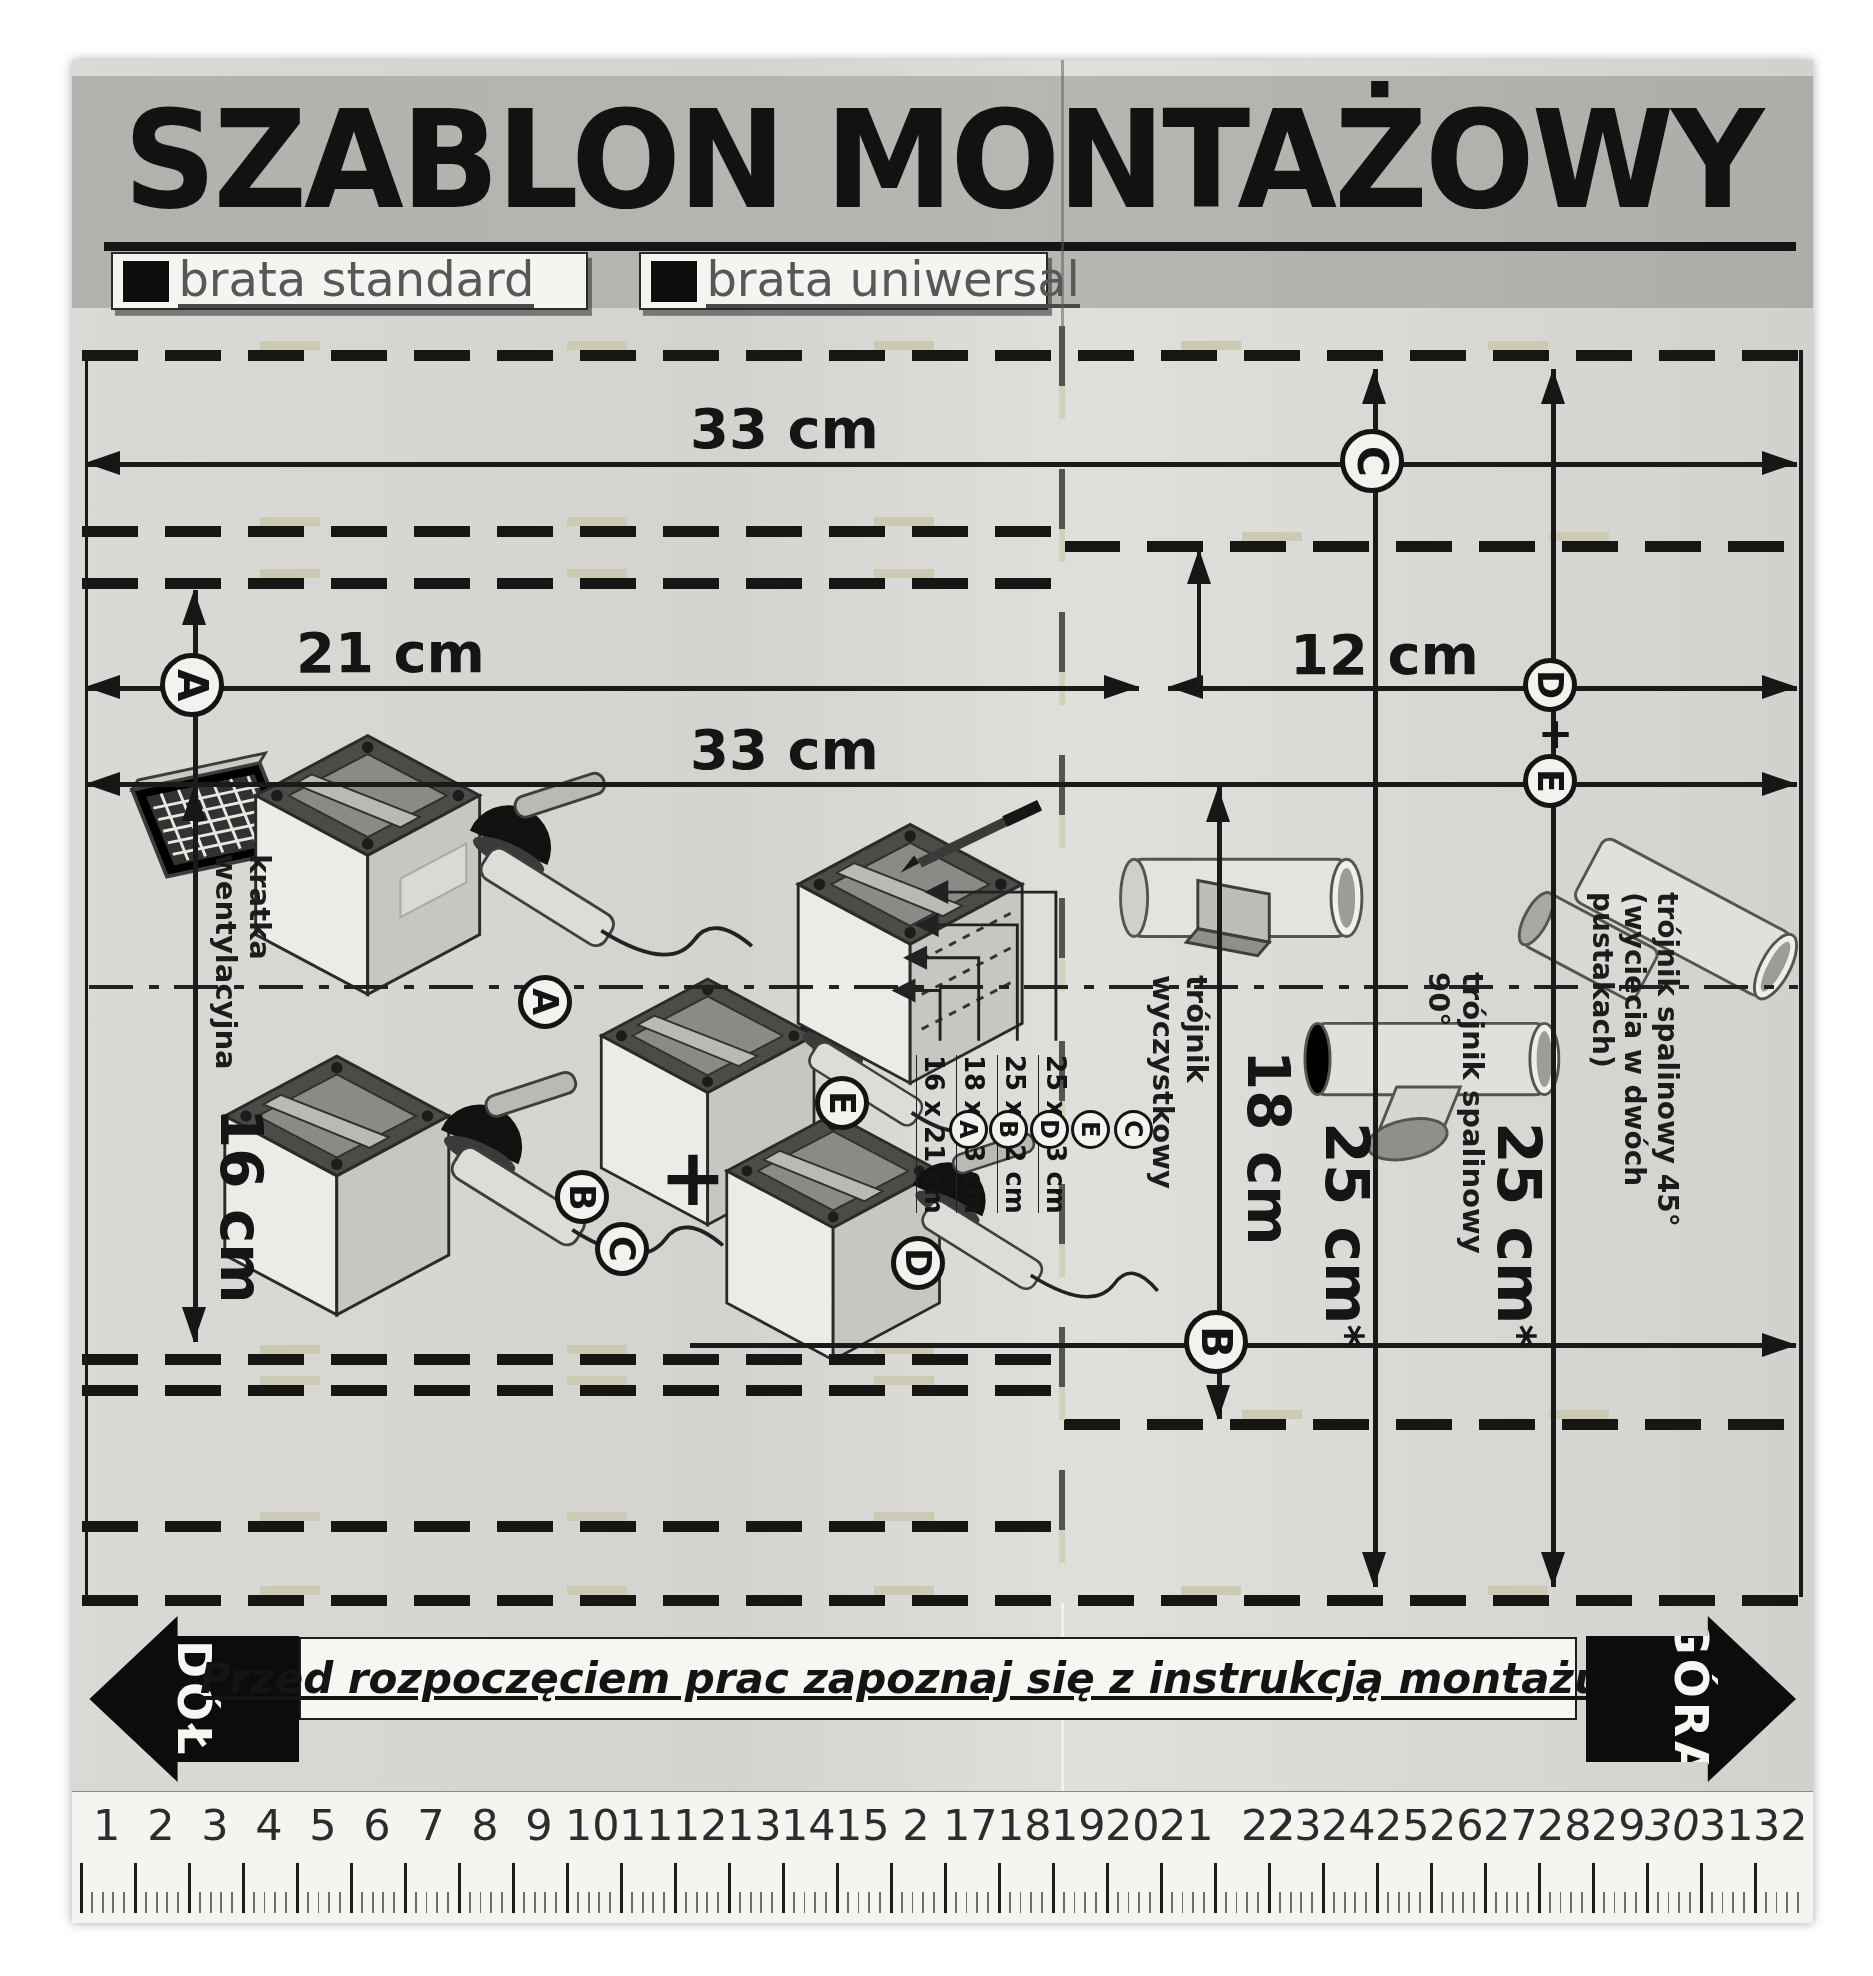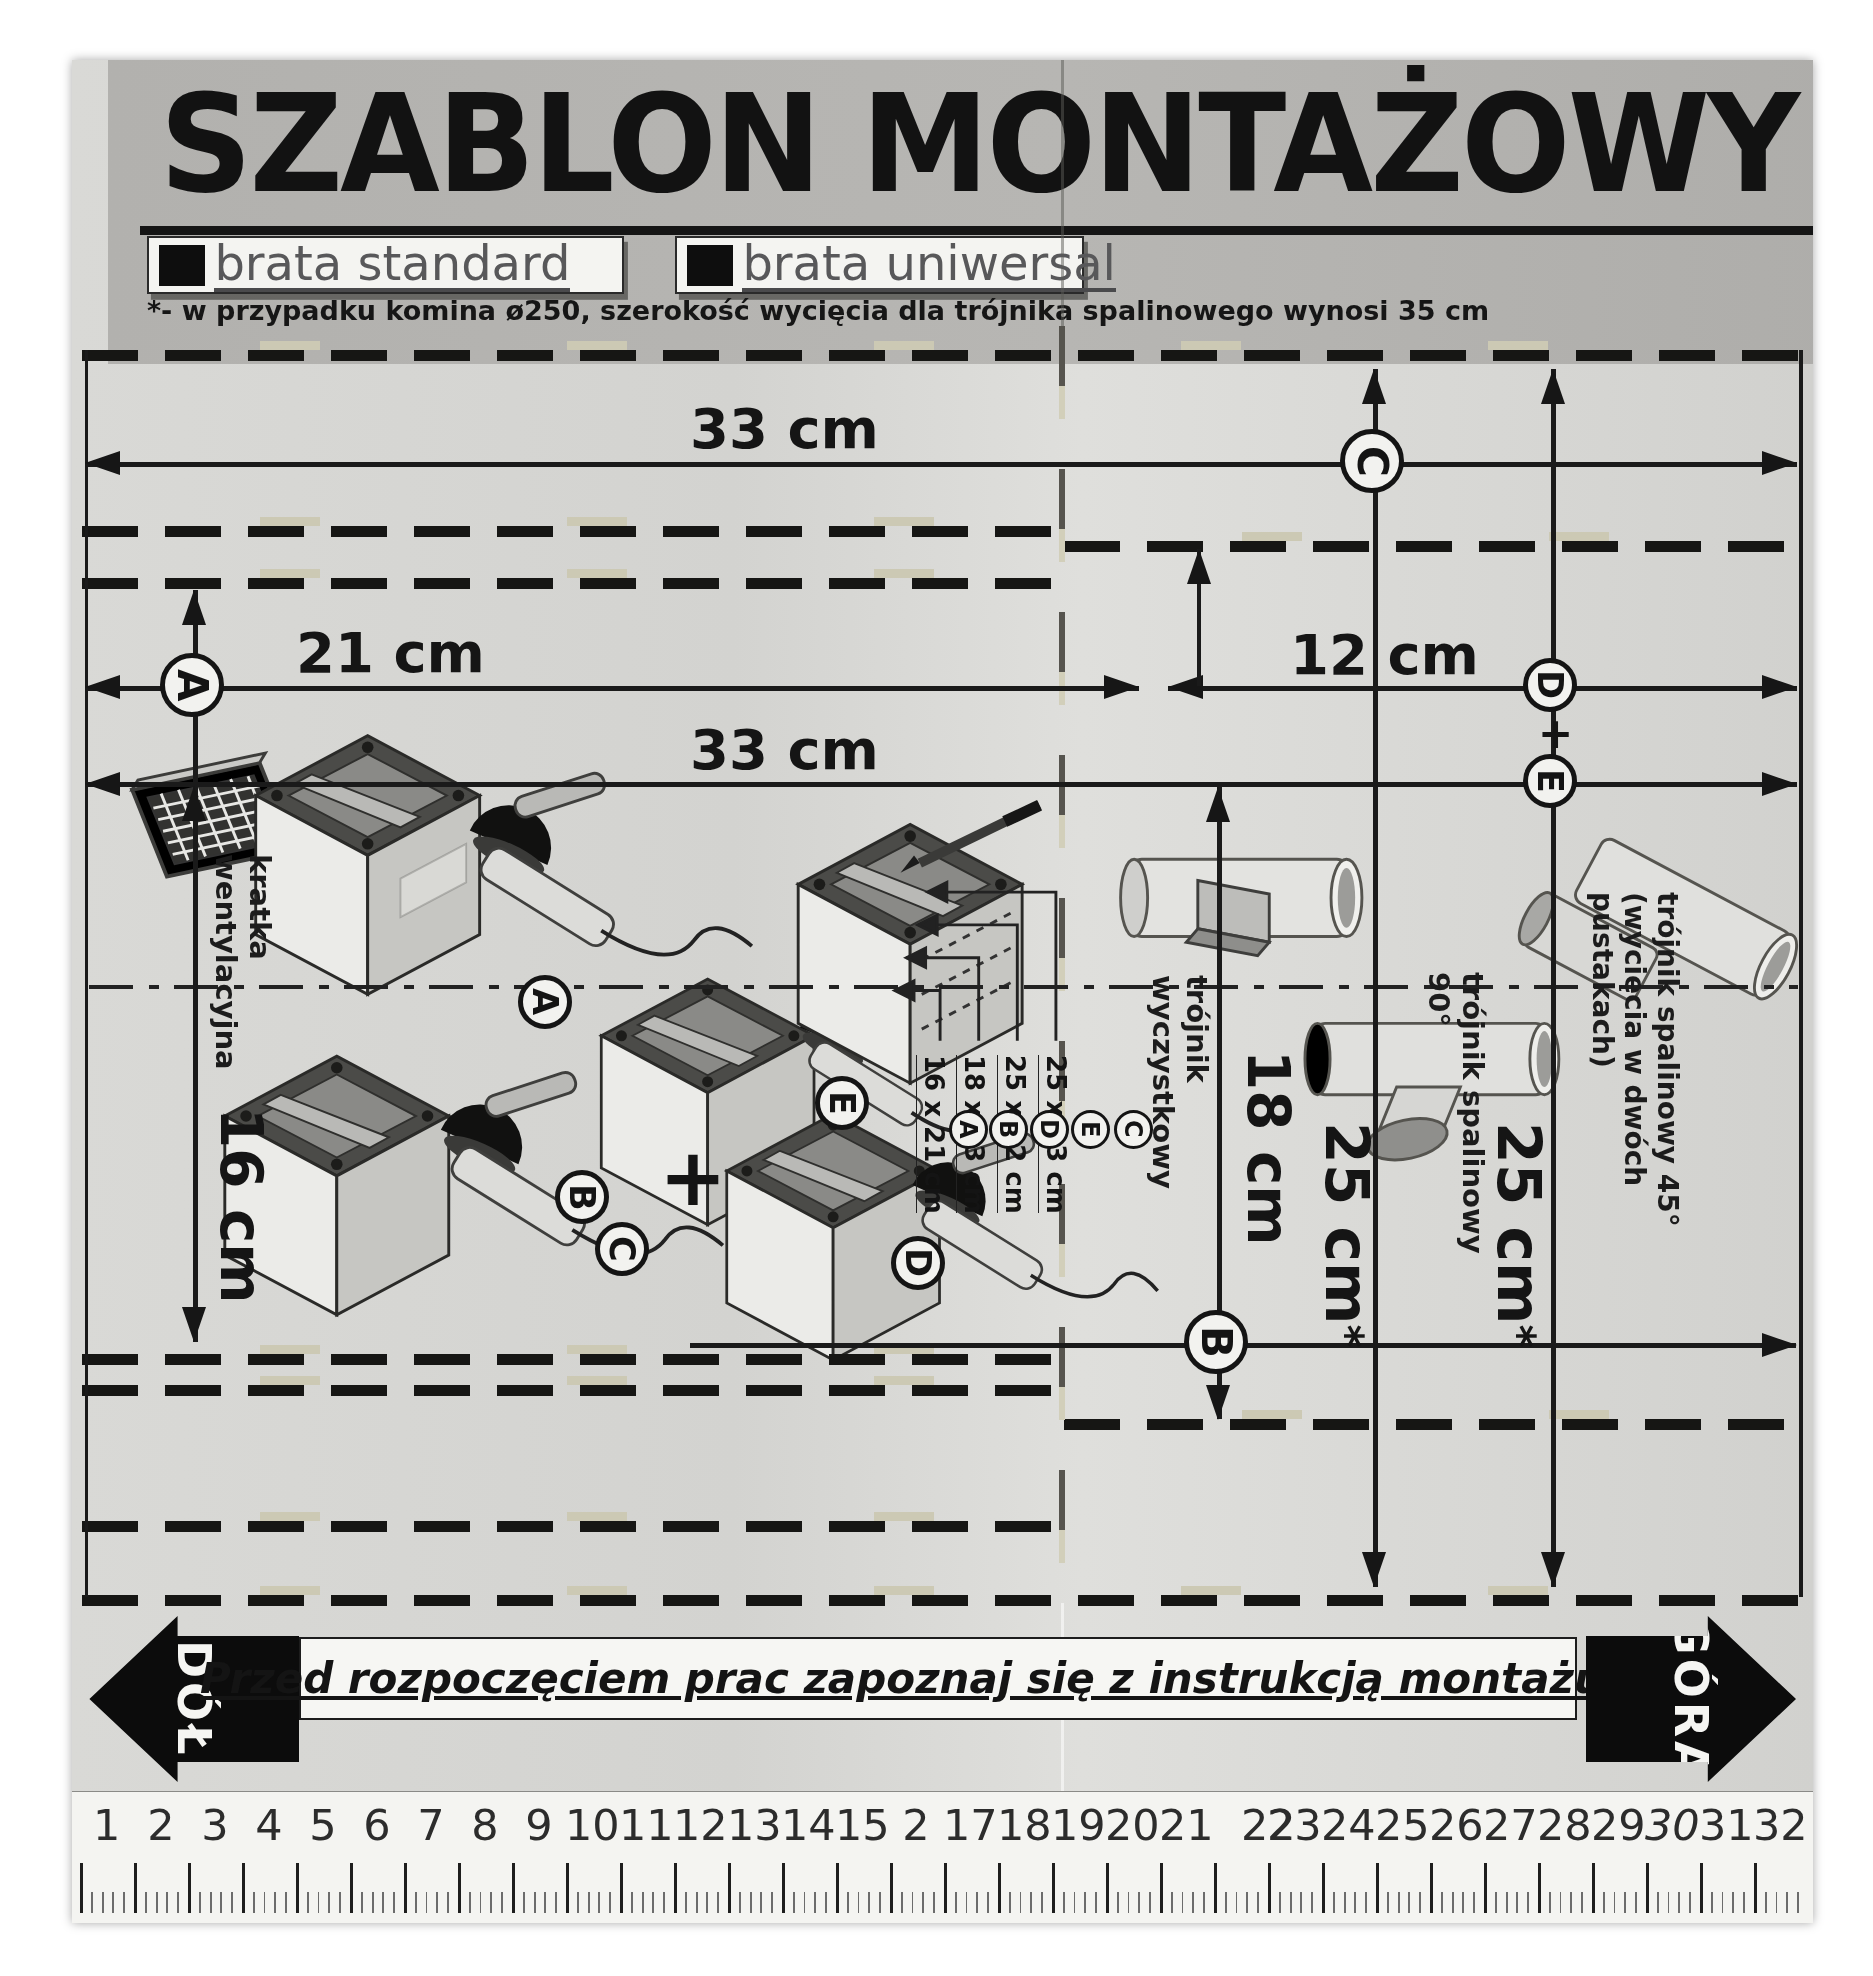--- a/index.html
+++ b/index.html
@@ -1,21 +1,21 @@
 <!DOCTYPE html>
 <html><head>
 <meta charset="utf-8">
 <style>
   html,body{margin:0;padding:0;background:#ffffff;}
   body{width:1873px;height:1976px;position:relative;font-family:"DejaVu Sans",sans-serif;overflow:hidden;}
   .photo{position:absolute;left:72px;top:60px;width:1741px;height:1863px;
     background:linear-gradient(90deg,#d9d9d6 0%,#d3d3d0 38%,#dfdfdc 58%,#d1d1ce 100%);
     box-shadow:0 0 9.7px rgba(0,0,0,.35);overflow:hidden;}
   
-  .hdr{position:absolute;left:0;top:0;width:100%;height:304px;background:linear-gradient(90deg,#b2b1ae,#b7b6b3 55%,#aeadaa);margin-left:36px;}
+  .hdr{position:absolute;left:0;top:16px;width:100%;height:232px;background:linear-gradient(90deg,#b2b1ae,#b7b6b3 55%,#aeadaa);}
   .title{position:absolute;left:0;top:7.7px;width:100%;text-align:center;font-size:129px;line-height:1.12;
     font-weight:bold;letter-spacing:-2.9px;color:#121212;transform:scaleY(1.05);transform-origin:top;}
   .title-underline{position:absolute;left:32px;top:166px;width:1692px;height:8.7px;background:#151515;}
   .brandbox{position:absolute;top:176px;height:54px;background:#f4f4f1;border:2.9px solid #2a2a2a;
     box-shadow:3.9px 5.8px 0 rgba(40,40,36,.55);display:flex;align-items:center;padding:0 9.7px;}
   .brandbox .sq{width:46px;height:41px;background:#0e0e0e;margin-right:9.7px;flex:0 0 auto;}
   .brandbox .btxt{font-size:48px;color:#58585a;border-bottom:4.8px solid #4a4a4c;line-height:1.05;white-space:nowrap;}
   .b1{left:39px;width:454px;}
   .b2{left:567px;width:386px;}
   .phi{position:absolute;left:1041px;top:156px;width:676px;font-size:73px;font-weight:bold;color:#141414;letter-spacing:1px;white-space:nowrap;}
@@ -78,21 +78,20 @@
     <div class="title">SZABLON MONTAŻOWY</div>
     <div class="title-underline"></div>
     <div class="brandbox b2">
       <span class="sq"></span>
       <span class="btxt">brata uniwersal</span>
     </div>
     <div class="brandbox b1">
       <span class="sq"></span>
       <span class="btxt">brata standard</span>
     </div>
-    <div class="footnote">*- w przypadku komina ø250, szerokość wycięcia dla trójnika spalinowego wynosi 35 cm</div>
   </div>
 
   <svg class="illu" viewBox="0 0 1803 1930" width="1741" height="1863">
 
     <g transform="translate(48,726)">
       <polygon points="14,30 146,2 182,92 50,120" fill="#ececе9" fill-opacity="1" stroke="#3c3c3a" stroke-width="4"></polygon>
       <polygon points="30,38 140,15 168,84 58,107" fill="#55555295" stroke="#333" stroke-width="2"></polygon>
       <g stroke="#e7e7e4" stroke-width="3">
         <line x1="36" y1="49" x2="146" y2="26"></line>
           <line x1="41" y1="61" x2="151" y2="38"></line>

